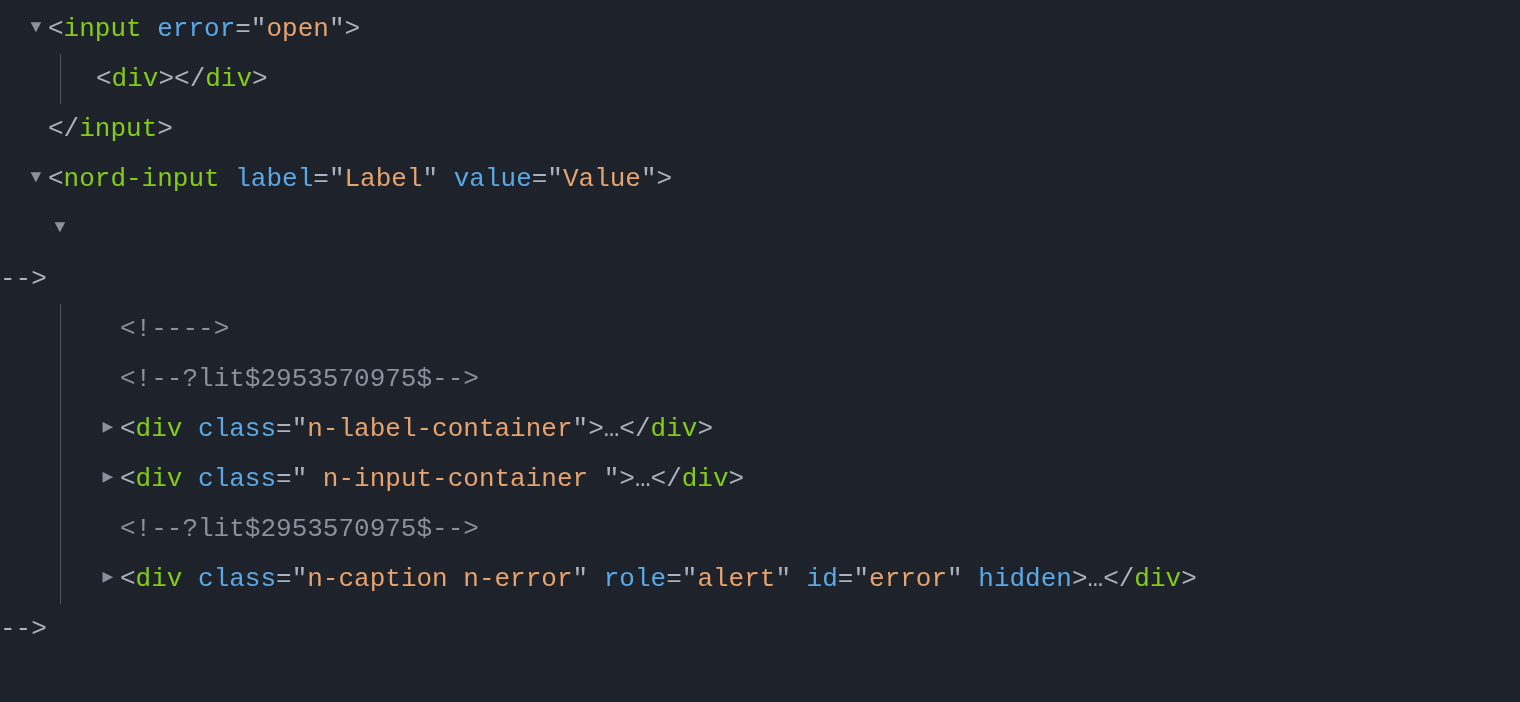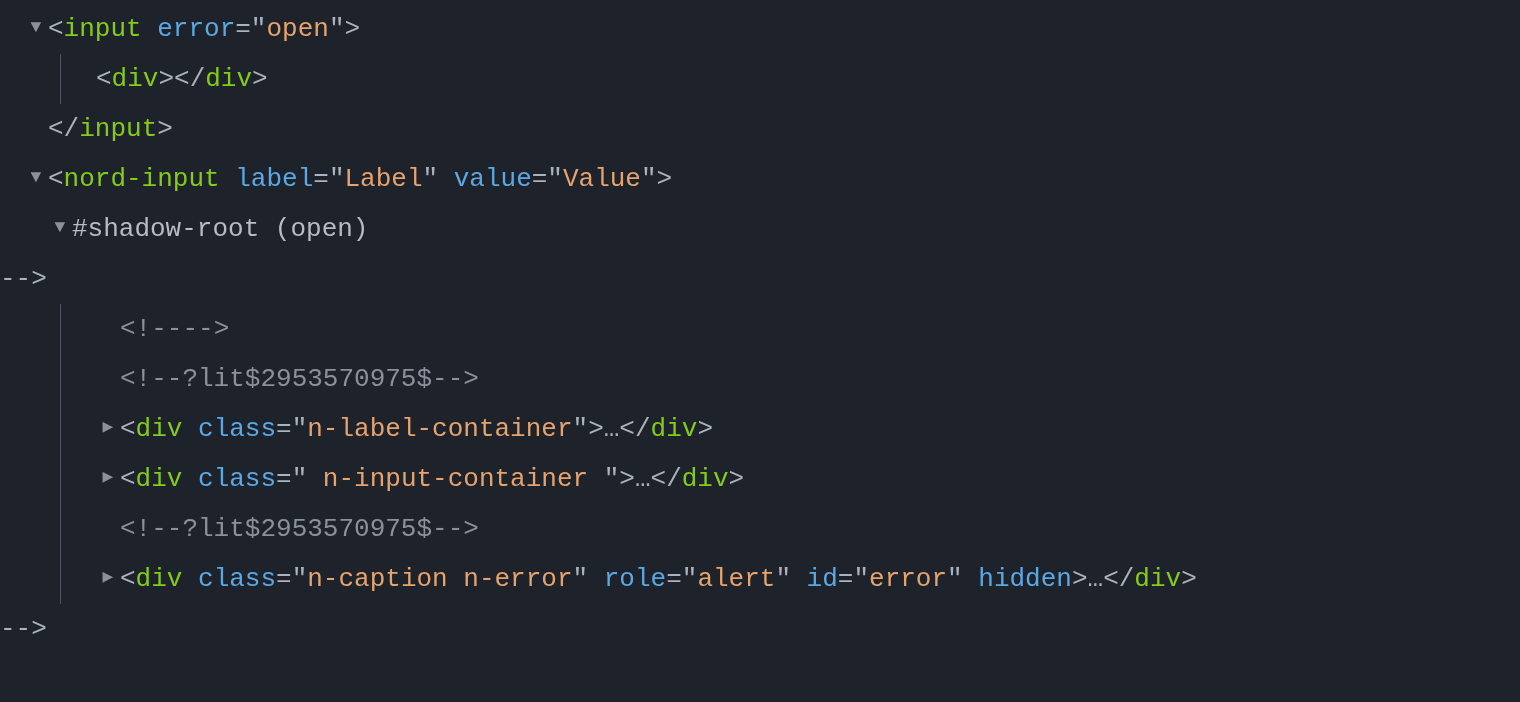--- a/index.html
+++ b/index.html
@@ -95,21 +95,20 @@
     <span class="indent"></span>
     <span class="disclosure expanded"></span>
     <span class="c-punct">&lt;</span><span class="c-tag">nord-input</span><span class="c-punct"> </span><span class="c-attr">label</span><span class="c-punct">=</span><span class="c-punct">"</span><span class="c-val">Label</span><span class="c-punct">"</span><span class="c-punct"> </span><span class="c-attr">value</span><span class="c-punct">=</span><span class="c-punct">"</span><span class="c-val">Value</span><span class="c-punct">"</span><span class="c-punct">&gt;</span>
   </div>
 
   
   <div class="row">
     <span class="indent"></span>
     <span class="indent"></span>
     <span class="disclosure expanded"></span>
-    <span class="c-shadow">#shadow-root (open)</span>
   </div>
 
    --&gt;
   <div class="row">
     <span class="indent"></span>
     <span class="indent"></span>
     <span class="indent rail"></span>
     <span class="indent"></span>
     <span class="disclosure none"></span>
     <span class="c-comment">&lt;!--</span><span class="c-comment"></span><span class="c-comment">--&gt;</span>

